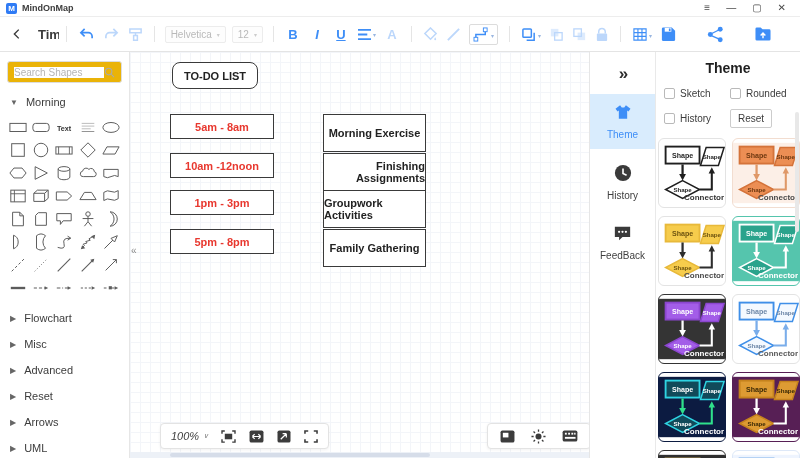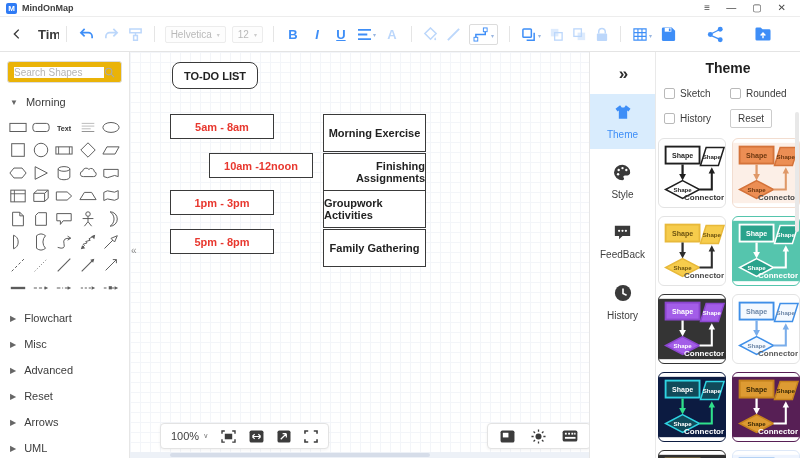--- a/index.html
+++ b/index.html
@@ -64,21 +64,21 @@
     background-size:10px 10px, 10px 10px, 50px 50px, 50px 50px;
     border-right:1px solid #e6e6e6; overflow:hidden; }
   #collapse-left { position:absolute; left:1px; top:193px; font-size:10px; color:#8a8a8a; cursor:pointer; }
   .node { position:absolute; background:#fff; border:1.5px solid #3a3a3a; display:flex;
     align-items:center; justify-content:center; font-size:11px; font-weight:bold; color:#222; cursor:pointer; }
   #todo-node { left:42px; top:10px; width:86px; height:27px; border-radius:8px; }
   .time-node { left:40px; width:104px; height:25px;text-align:right; }
   .task-node { left:170px; width:103px; height:38px;margin-left:23px; }
   .pill { position:absolute; background:#fff; border:1px solid #e3e3e3; border-radius:4px;
     height:26px; display:flex; align-items:center; box-shadow:0 1px 3px rgba(0,0,0,0.06); }
-  #zoom-pill { left:30px; top:371px; padding:10px 10px; gap:13px; }
+  #zoom-pill { left:30px; top:371px; padding:10px 10px; gap:13px;font-style:italic; }
   #zoom-level { font-size:11px; color:#3f3f3f; display:flex; align-items:center; gap:4px; cursor:pointer; }
   #zoom-level .zcaret { font-size:7px; color:#777; }
   .pill .picon { display:flex; align-items:center; color:#3c3c3c; cursor:pointer; }
   #view-pill { left:357px; top:371px; padding:0 12px; gap:16px; }
   #hscroll { position:absolute; left:0; bottom:0; width:459px; height:6px; background:#edf1f7; }
   #hscroll-thumb { position:absolute; left:40px; top:1px; width:260px; height:4px;
     background:#d6dde9; border-radius:2px; }
 
   
   #tabstrip { position:absolute; left:590px; top:52px; width:66px; height:406px; background:#fff;
@@ -507,21 +507,21 @@
         </div>
       </div>
   </div>
 
   <div id="canvas">
     <div id="collapse-left">«</div>
     <div id="todo-node" class="node">TO-DO LIST</div>
     <div id="nodes">
         <div class="node time-node" style="top: 62px; color: rgb(232, 56, 47);">5am - 8am</div>
         <div class="node task-node" style="top: 62px; color: rgb(34, 34, 34);">Morning Exercise</div>
-        <div class="node time-node" style="top: 101px; color: rgb(232, 56, 47); margin-left: 39px;">10am -12noon</div>
+        <div class="node time-node" style="top: 101px; color: rgb(232, 56, 47);">10am -12noon</div>
         <div class="node task-node" style="top: 101px; color: rgb(34, 34, 34); text-align: right;">Finishing Assignments</div>
         <div class="node time-node" style="top: 138px; color: rgb(232, 56, 47);">1pm - 3pm</div>
         <div class="node task-node" style="top: 138px; color: rgb(34, 34, 34);">Groupwork Activities</div>
         <div class="node time-node" style="top: 177px; color: rgb(232, 56, 47);">5pm - 8pm</div>
         <div class="node task-node" style="top: 177px; color: rgb(34, 34, 34);">Family Gathering</div>
       </div>
 
     <div id="zoom-pill" class="pill">
       <div id="zoom-level">
         <span>100%</span>
@@ -589,48 +589,36 @@
   <div id="tabstrip">
     <div id="collapse-right">»</div>
     <div id="rtabs">
         <div class="rtab active">
           <span><svg width="20" height="18" viewBox="0 0 24 20">
               <path d="M3 6 L8.5 2 L10.5 4.5 h3 L15.5 2 L21 6 L18.5 9.5 L17 8.3 V18 H7 V8.3 L5.5 9.5 Z" fill="#3e8ef7"></path>
             </svg></span>
                  <span class="rlabel">Theme</span>
         </div>
         <div class="rtab">
-          <span><svg width="19" height="17" viewBox="0 0 22 20">
-              <path d="M11 1 a10 9 0 1 0 0 18 c2 0 2.2-1.6 1.4-2.7 c-.9-1.2-.3-2.8 1.6-2.8 h2.5 c2 0 3.5-1.5 3.5-3.5 A10 9 0 0 0 11 1 Z" fill="#3a3a3a"></path>
-              <g fill="#fff">
-                <circle cx="6.5" cy="7" r="1.4"></circle>
-                <circle cx="11" cy="4.8" r="1.4"></circle>
-                <circle cx="15.5" cy="7" r="1.4"></circle>
-                <circle cx="5.8" cy="12" r="1.4"></circle>
-              </g>
+          <span><svg width="18" height="18" viewBox="0 0 20 20">
+              <circle cx="10" cy="10" r="9" fill="#3a3a3a"></circle>
+              <path d="M10 5 v5.5 l4 2" stroke="#fff" stroke-width="1.8" fill="none"></path>
             </svg></span>
-                 <span class="rlabel">Style</span>
+                 <span class="rlabel">History</span>
         </div>
         <div class="rtab">
           <span><svg width="19" height="17" viewBox="0 0 22 20">
               <path d="M2 2 h18 v12 h-9 l-4 4 v-4 H2 Z" fill="#3a3a3a"></path>
               <g fill="#fff">
                 <circle cx="7" cy="8" r="1.3"></circle>
                 <circle cx="11" cy="8" r="1.3"></circle>
                 <circle cx="15" cy="8" r="1.3"></circle>
               </g>
             </svg></span>
                  <span class="rlabel">FeedBack</span>
-        </div>
-        <div class="rtab">
-          <span><svg width="18" height="18" viewBox="0 0 20 20">
-              <circle cx="10" cy="10" r="9" fill="#3a3a3a"></circle>
-              <path d="M10 5 v5.5 l4 2" stroke="#fff" stroke-width="1.8" fill="none"></path>
-            </svg></span>
-                 <span class="rlabel">History</span>
         </div>
       </div>
   </div>
 
   <div id="themepanel">
     <div id="theme-title">Theme</div>
     <div id="theme-opts">
       <div class="chk">
         <span class="box"></span>
         <span>Sketch</span>

